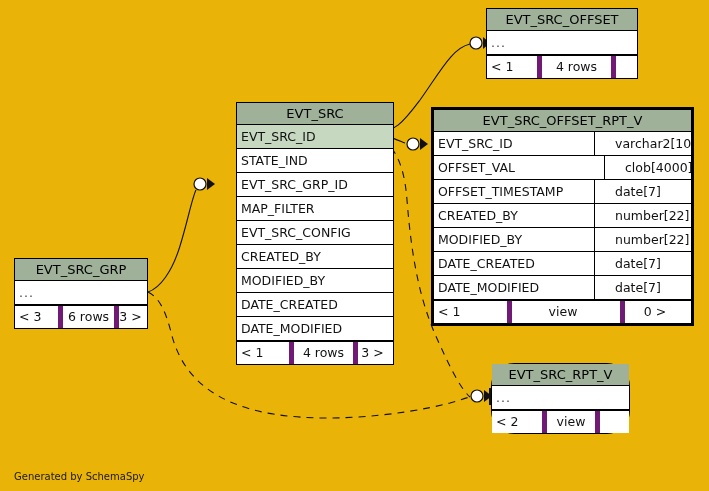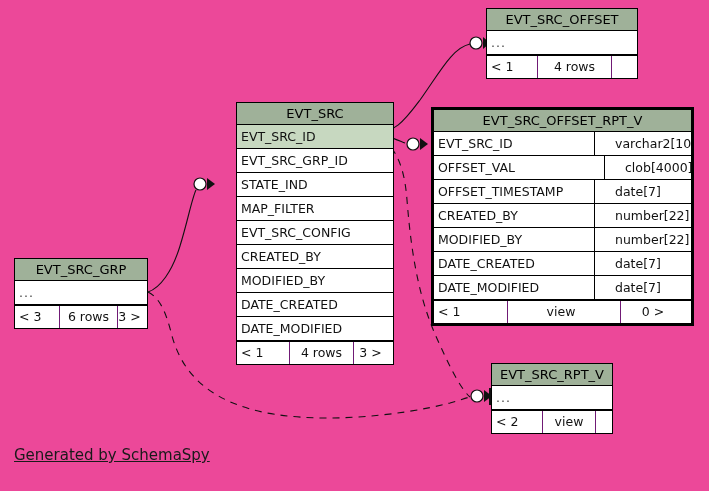--- a/index.html
+++ b/index.html
@@ -4,21 +4,21 @@
 <style>
   html, body {
     margin: 0;
     padding: 0;
     background: #ffffff;
   }
   #canvas {
     position: relative;
     width: 709px;
     height: 491px;
-    background: #ec4899;
+    background: #eab308;
     overflow: hidden;
     font-family: "DejaVu Sans", sans-serif;
   }
 
   
   #edges {
     position: absolute;
     left: 0;
     top: 0;
     width: 709px;
@@ -84,40 +84,39 @@
     border-top: 1px solid #000;
     background: #ffffff;
     font-size: 12.5px;
     white-space: nowrap;
   }
   .ent-foot .fcell {
     box-sizing: border-box;
     overflow: hidden;
   }
   .ent-foot .fcell + .fcell {
-    border-left: 1px solid #701a75;
+    border-left: 5px solid #701a75;
     text-align: center;
   }
   .fcell.left  { text-align: left;   padding-left: 4px; }
   .fcell.mid   { text-align: center; }
   .fcell.midr  { text-align: right;  padding-right: 6px; }
   .fcell.right { text-align: right;  padding-right: 6px; }
   .fcell.blank { }
 
   
   #caption {
     position: absolute;
     left: 14px;
-    top: 446px;
+    top: 471px;
     z-index: 3;
-    font-size: 15px;
+    font-size: 10px;
     color: #1a1a1a;
     font-family: "DejaVu Sans", sans-serif;
     white-space: nowrap;
-    text-decoration: underline;
   }
 </style>
 </head>
 <body>
 
 <div id="canvas">
 
   <svg id="edges" viewBox="0 0 709 491" xmlns="http://www.w3.org/2000/svg">
 
     <path d="M 370,134 C 395,134 405,120 420,100 C 440,72 452,48 470,44" fill="none" stroke="#111" stroke-width="1.1"></path>
@@ -153,24 +152,24 @@
     </div>
   </div>
 
   <div class="entity" id="ent-src" style="left:212px; top:102px; width:158px;margin-left:24px;">
     <div class="ent-title">EVT_SRC</div>
 
     <div class="ent-row pk">
       <span class="col-name">EVT_SRC_ID</span>
     </div>
     <div class="ent-row">
+      <span class="col-name">STATE_IND</span>
+    </div>
+    <div class="ent-row">
       <span class="col-name">EVT_SRC_GRP_ID</span>
-    </div>
-    <div class="ent-row">
-      <span class="col-name">STATE_IND</span>
     </div>
     <div class="ent-row">
       <span class="col-name">MAP_FILTER</span>
     </div>
     <div class="ent-row">
       <span class="col-name">EVT_SRC_CONFIG</span>
     </div>
     <div class="ent-row">
       <span class="col-name">CREATED_BY</span>
     </div>
@@ -235,21 +234,21 @@
     <div class="ent-row ellipsis">
       <span class="col-name">...</span>
     </div>
     <div class="ent-foot">
       <span class="fcell left" style="width:44px;">&lt; 3</span>
       <span class="fcell mid" style="width:58px;">6 rows</span>
       <span class="fcell right" style="flex:1 1 auto;">3 &gt;</span>
     </div>
   </div>
 
-  <div class="entity" id="ent-src-rptv" style="left:491px; top:363px; width:122px;">
+  <div class="entity" id="ent-src-rptv" style="left:491px; top:363px; width:139px;border-radius:23px;">
     <div class="ent-title">EVT_SRC_RPT_V</div>
     <div class="ent-row ellipsis">
       <span class="col-name">...</span>
     </div>
     <div class="ent-foot">
       <span class="fcell left" style="width:50px;">&lt; 2</span>
       <span class="fcell mid" style="width:53px;">view</span>
       <span class="fcell blank" style="flex:1 1 auto;"></span>
     </div>
   </div>

